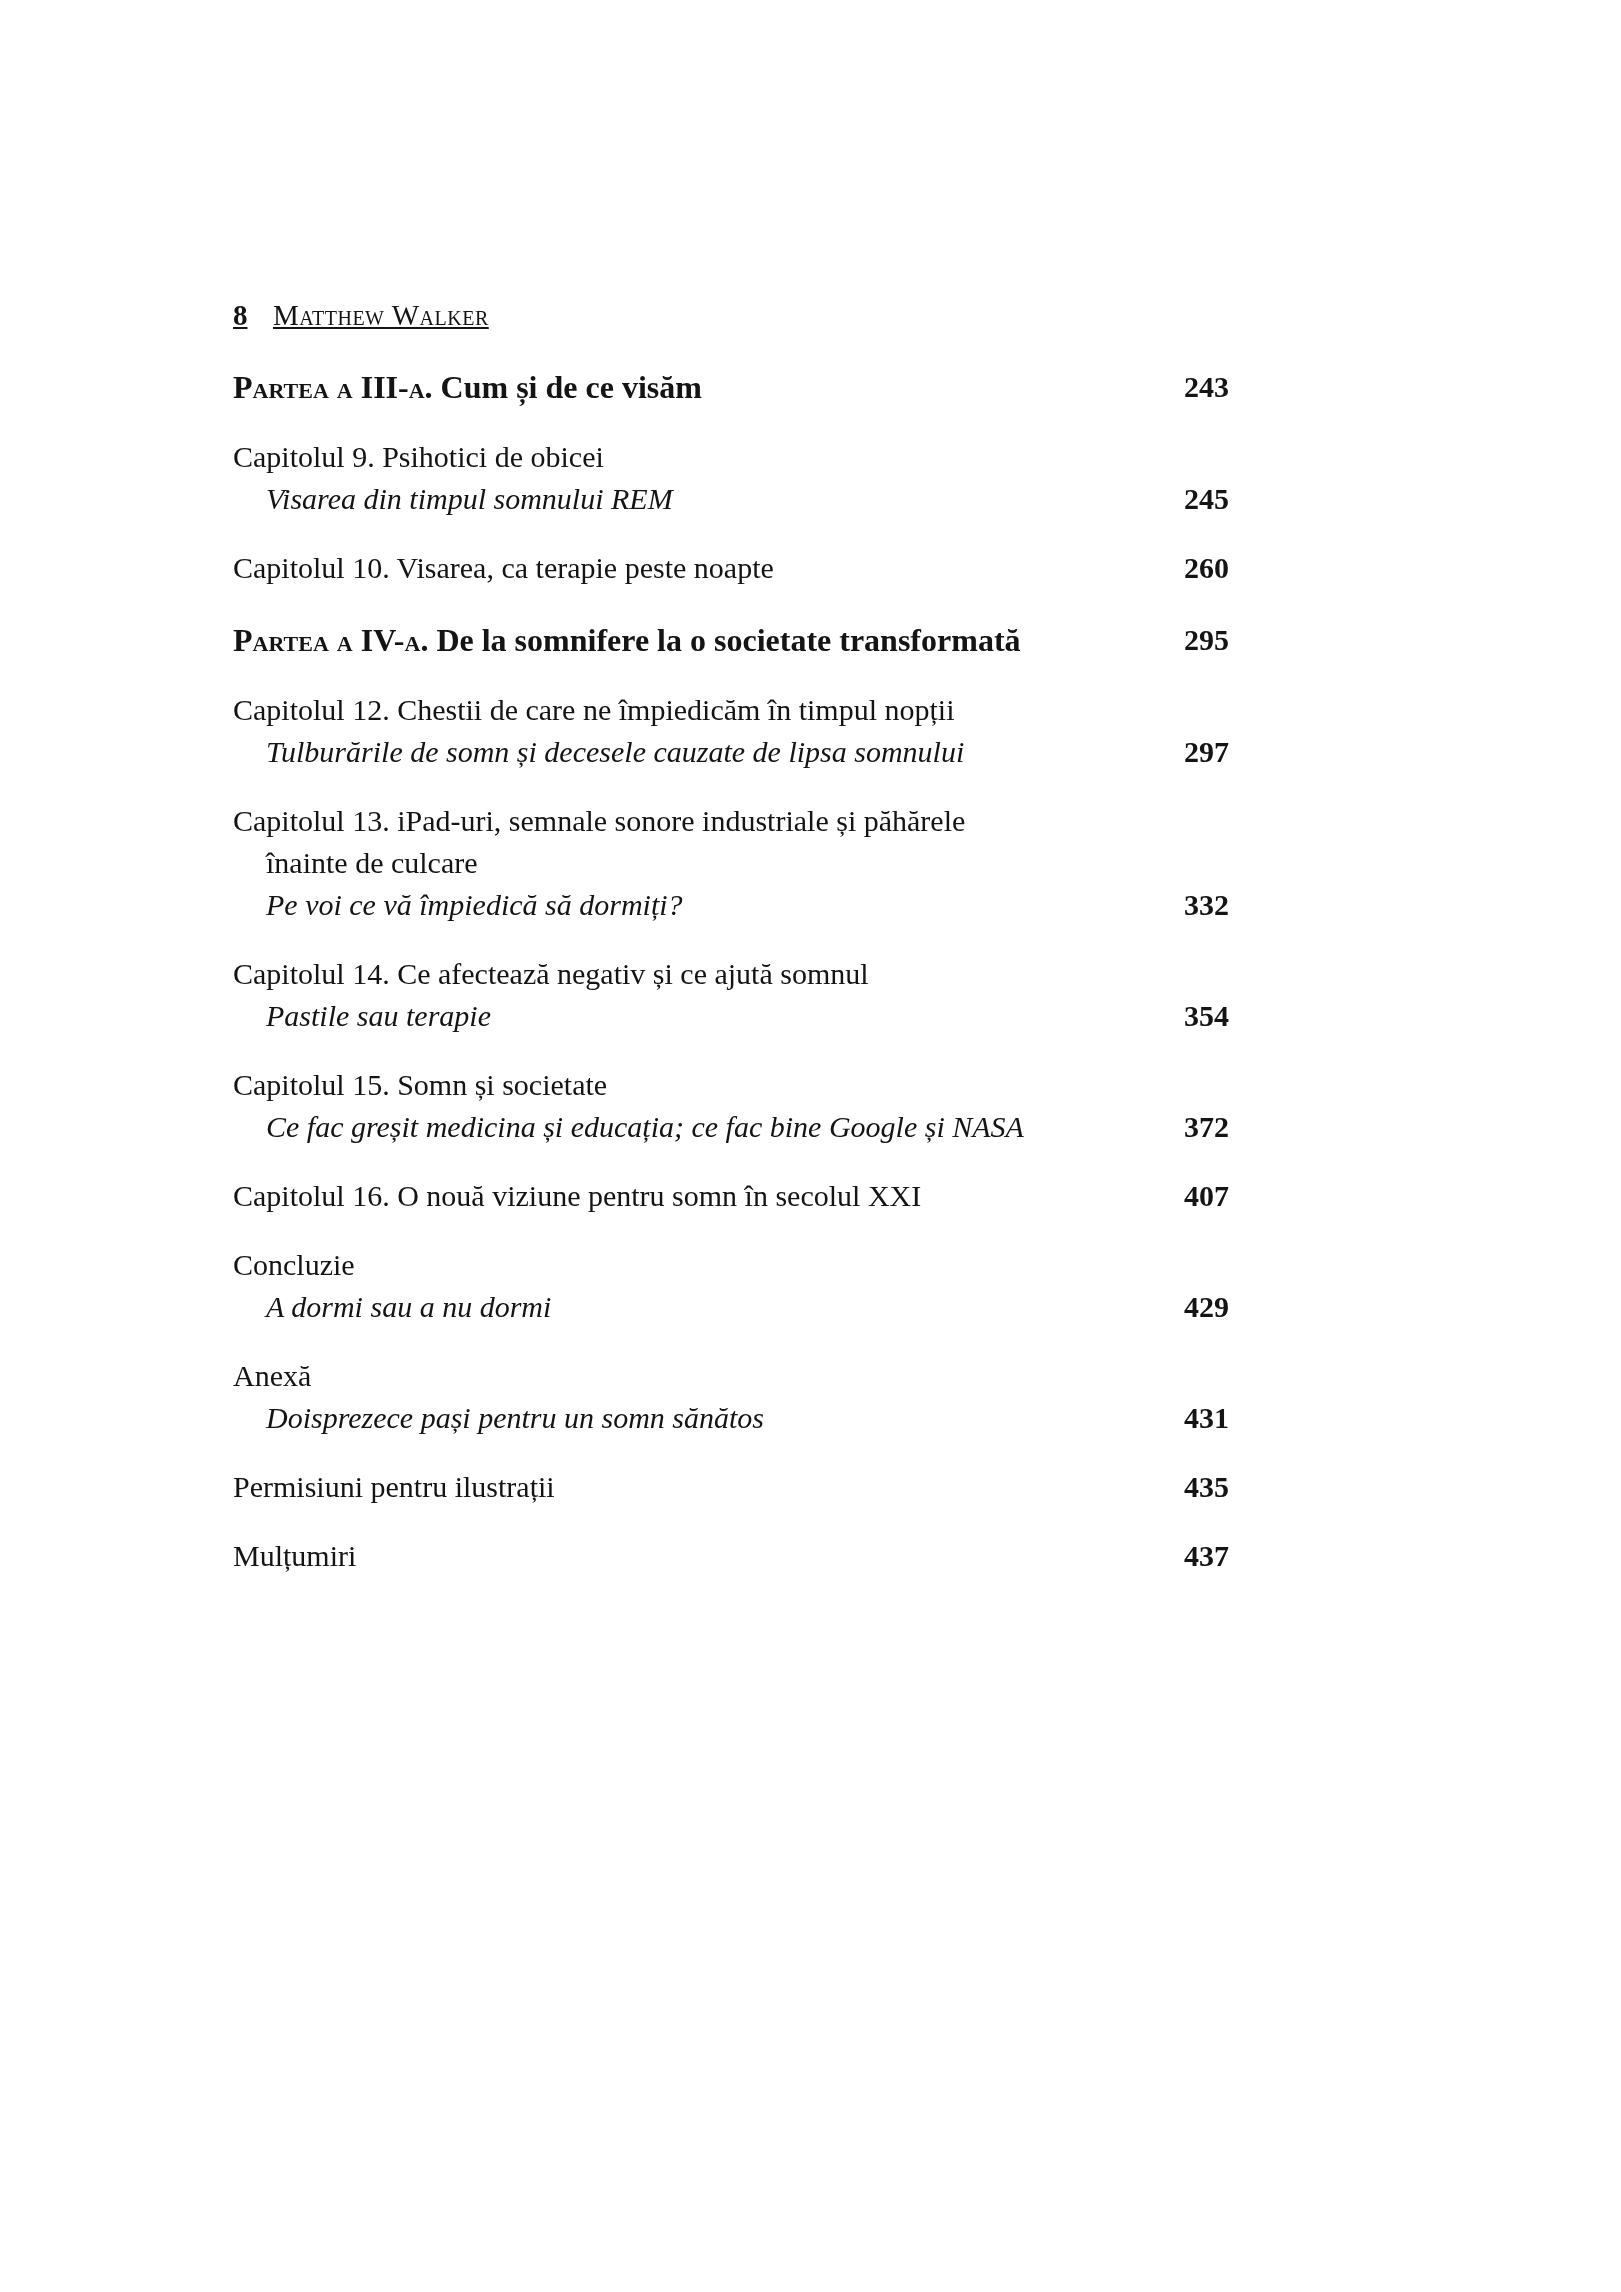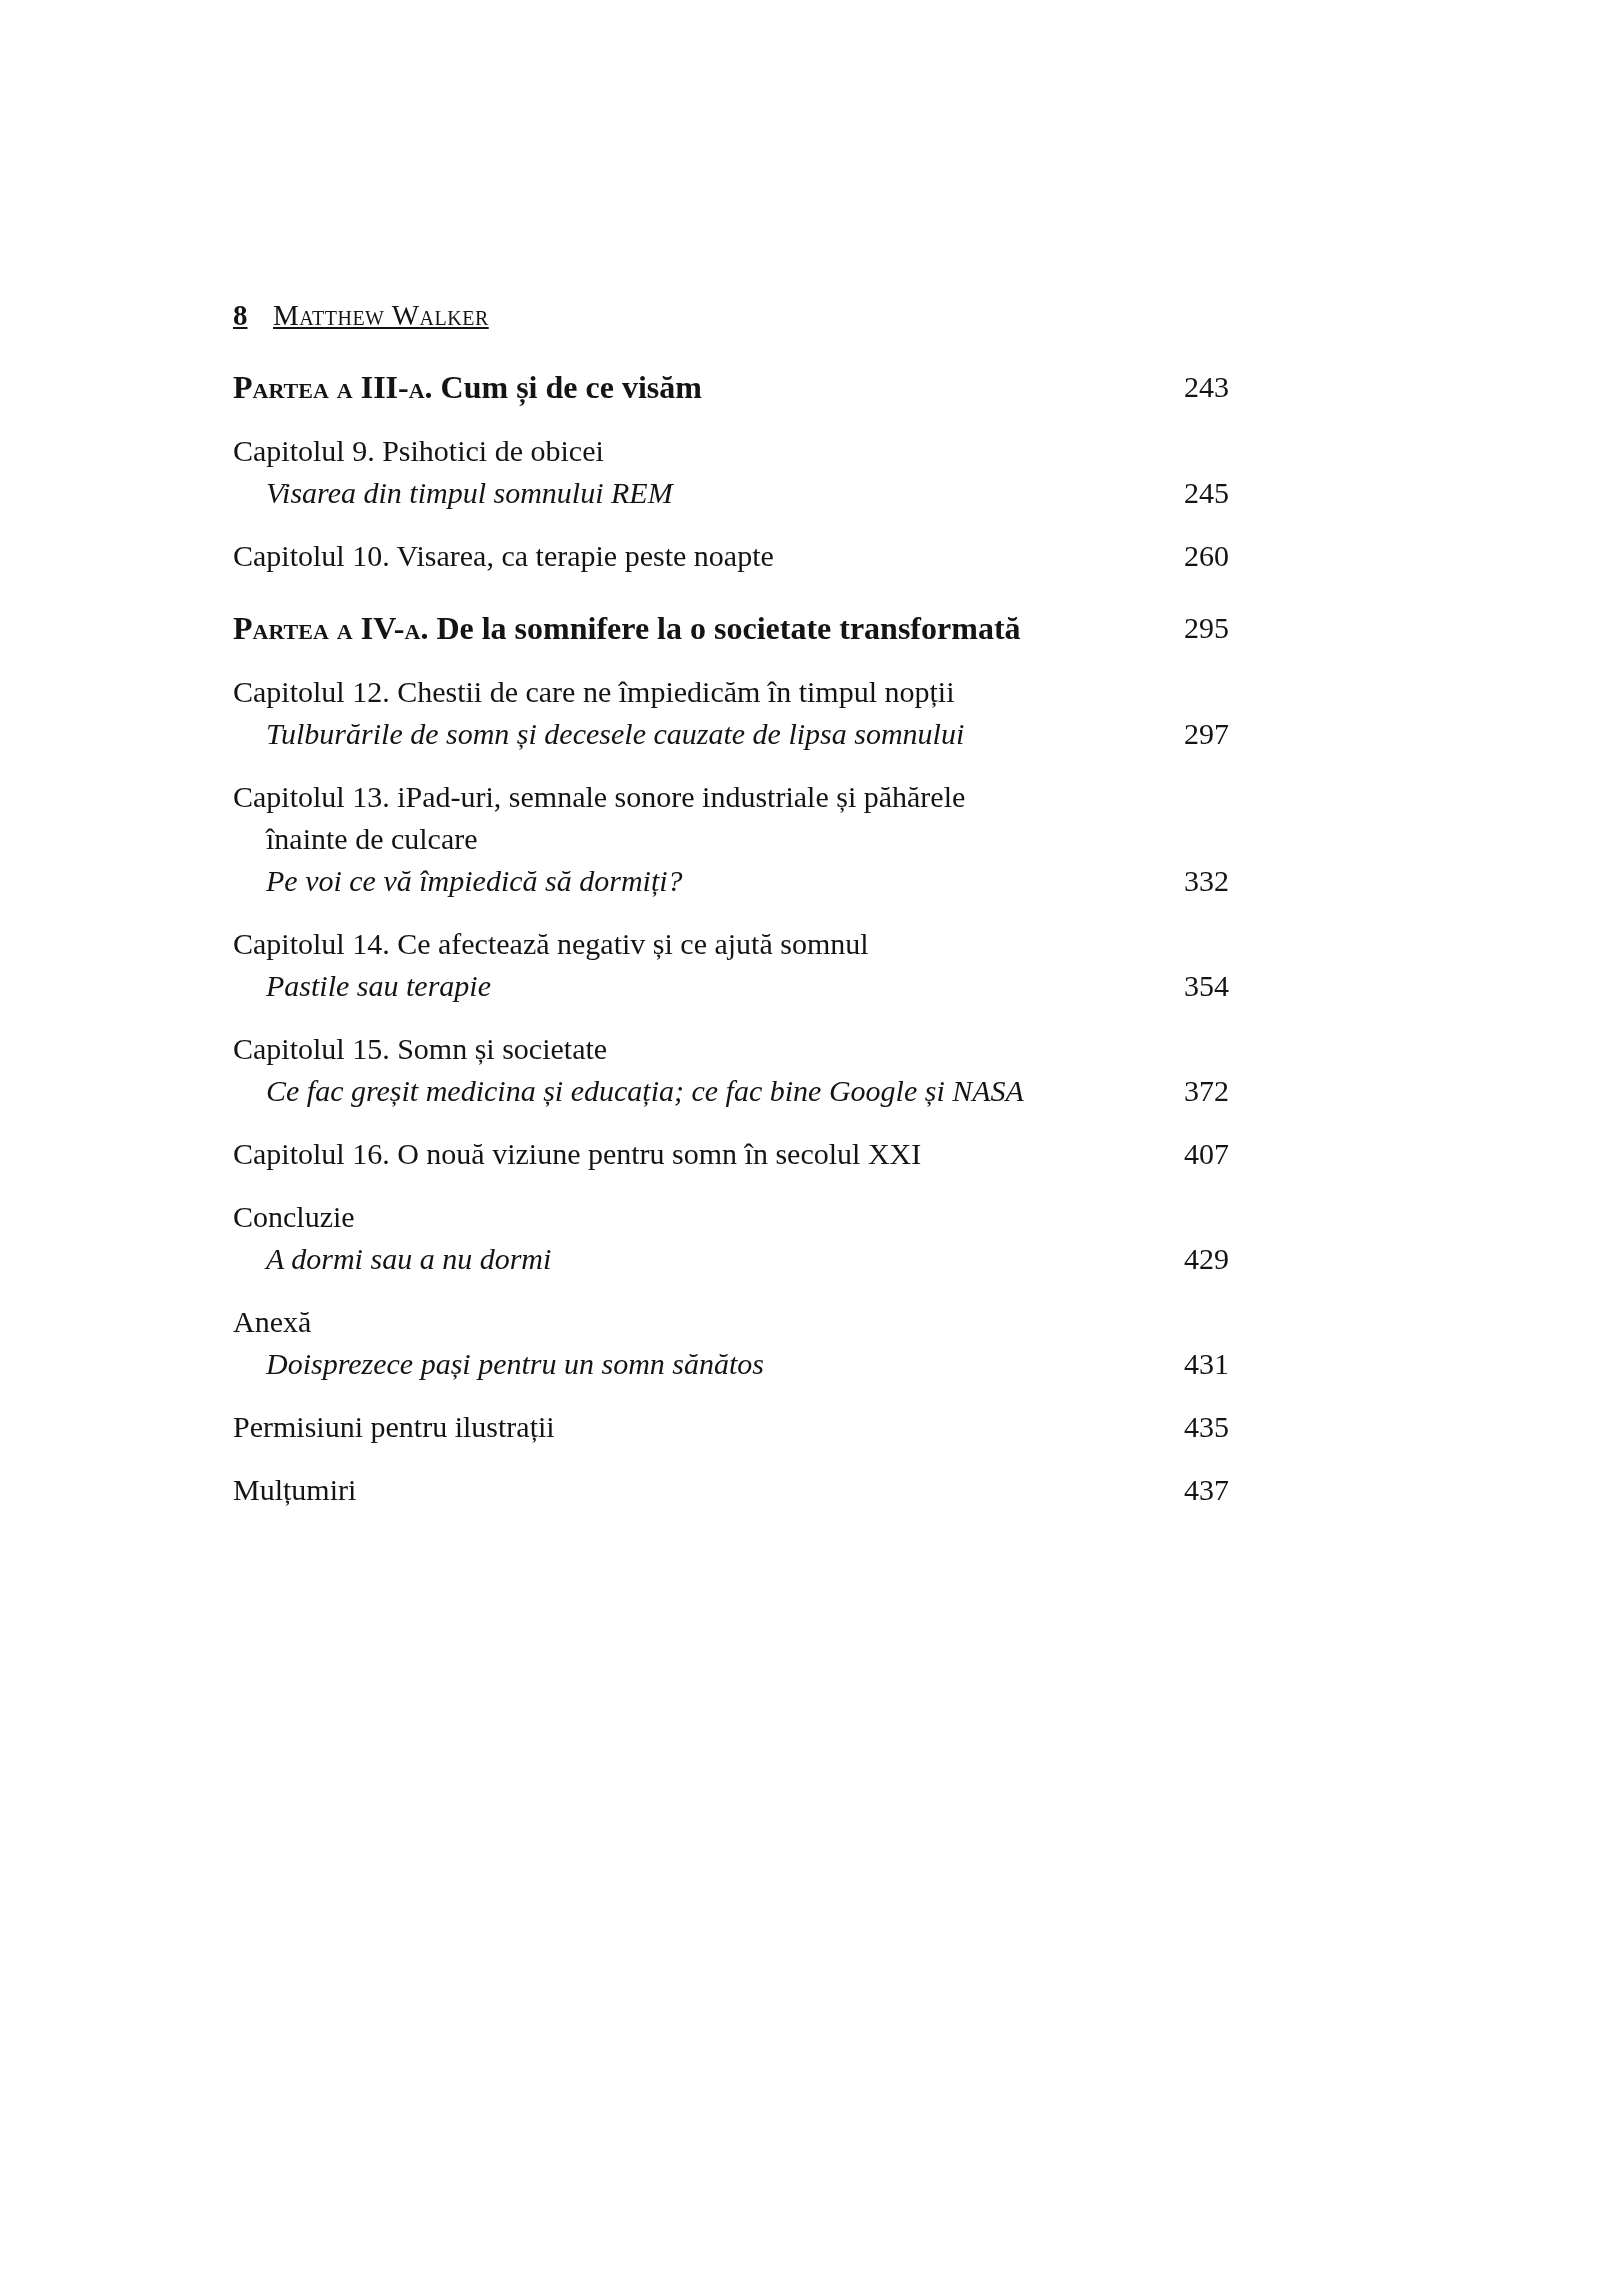--- a/index.html
+++ b/index.html
@@ -42,32 +42,32 @@
   .line {
     position: relative;
     font-size: 30px;
     line-height: 42px;
     white-space: nowrap;
   }
   .line .pg {
     position: absolute;
     right: 0;
     bottom: 0;
-    font-weight: normal;
+    font-weight: bold;
     font-style: normal;
     font-size: 30px;
   }
   .indent {
     padding-left: 33px;
   }
   .subtitle {
     font-style: italic;
   }
   .entry {
-    margin-top: 21px;
+    margin-top: 27px;
   }
   .part-row {
     margin-top: 29px;
     font-weight: bold;
   }
   .part-row .line {
     font-size: 32px;
     line-height: 44px;
   }
   .part-row .sc {

